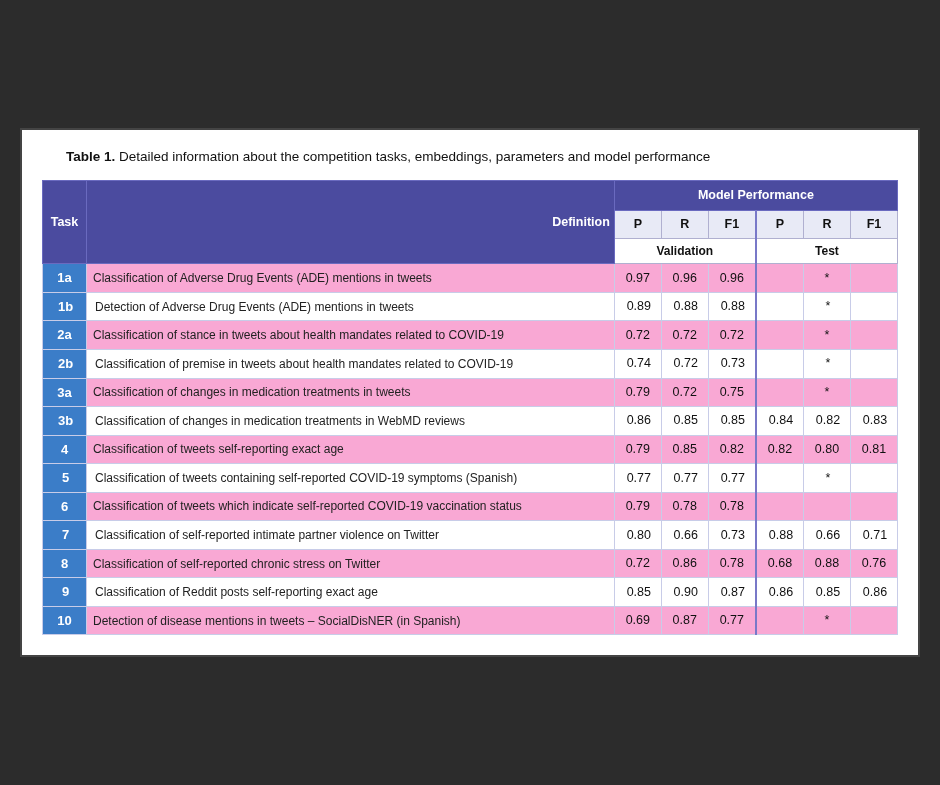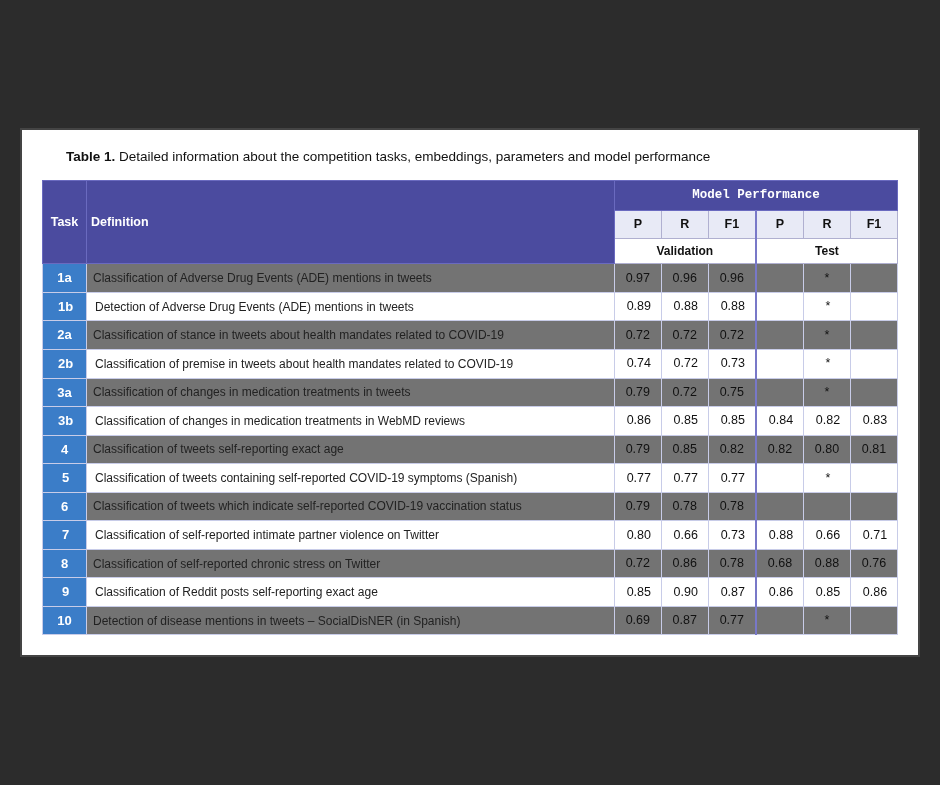--- a/index.html
+++ b/index.html
@@ -34,37 +34,36 @@
     }
 
     
     .th-model-perf {
       background: #4b4b9f;
       color: #fff;
       text-align: center;
       font-weight: bold;
       padding: 6px 4px;
       border: 1px solid #6a6abf;
-      font-family: Liberation Mono, monospace;
     }
     .th-task {
       background: #4b4b9f;
       color: #fff;
       font-weight: bold;
       text-align: center;
       padding: 6px 4px;
       border: 1px solid #6a6abf;
       vertical-align: middle;
       margin-top: 20px;
     }
     .th-def {
       background: #4b4b9f;
       color: #fff;
       font-weight: bold;
-      text-align: left;
+      text-align: right;
       padding: 20px 4px;
       border: 1px solid #6a6abf;
       vertical-align: middle;
     }
     .th-prf {
       background: #e8eaf6;
       color: #111;
       text-align: center;
       font-weight: bold;
       padding: 5px 4px;
@@ -75,21 +74,21 @@
       color: #111;
       text-align: center;
       font-weight: bold;
       font-size: 12px;
       padding: 4px 4px;
       border: 1px solid #b0b0d0;
       margin-left: 46px;
     }
 
     
-    tr.row-even td { background: #737373; }
+    tr.row-even td { background: #f9a8d4; }
     tr.row-odd td { background: #fff; padding-left: 8px; }
 
     td {
       border: 1px solid #c8cce8;
       padding: 5px 6px;
       vertical-align: middle;
       color: #111;
       line-height: 1.35;
     }
     td.task-cell {

